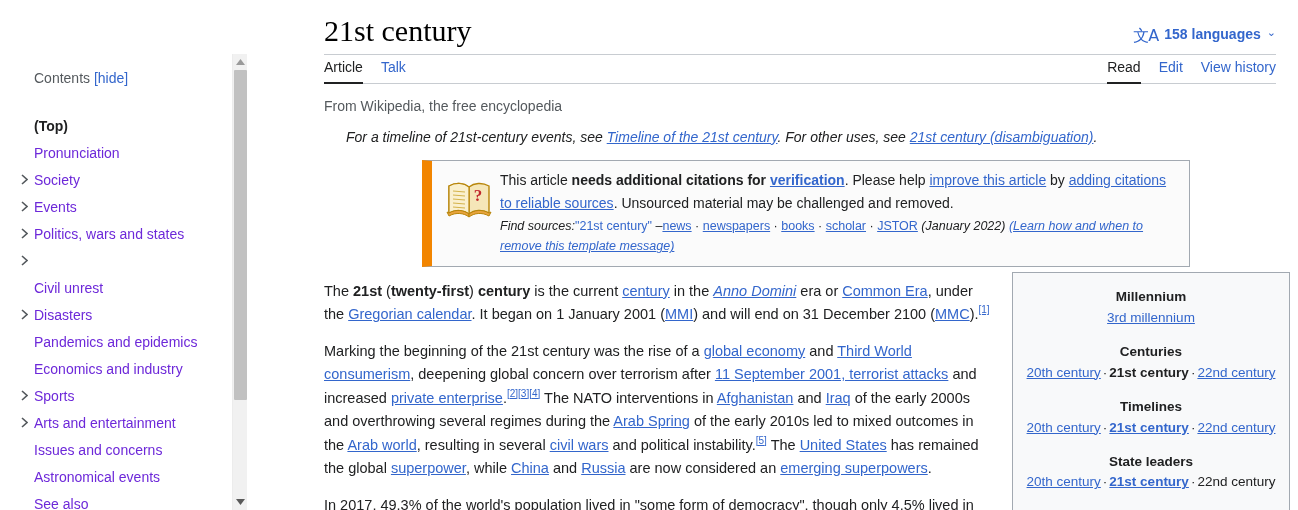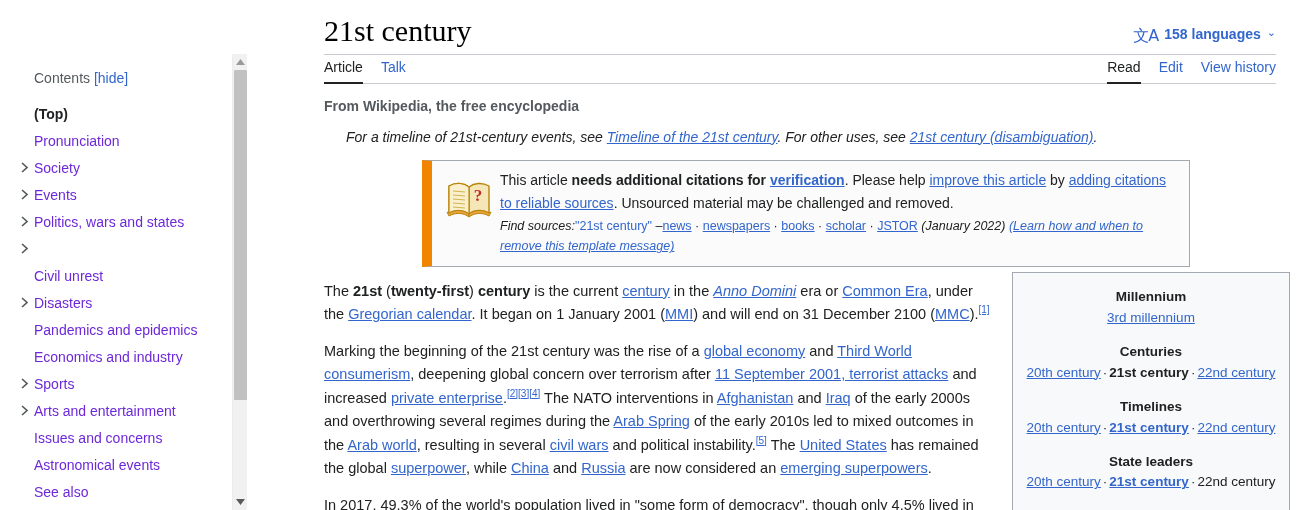--- a/index.html
+++ b/index.html
@@ -22,21 +22,21 @@
     overflow: hidden;
   }
   #toc-inner {
     position: absolute; left: 0; top: 0;
     width: 232px; padding: 70px 0 0 0;
   }
   .toc-head {
     padding-left: 34px;
     font-size: 14px;
     color: #54595d;
-    margin-bottom: 14px;
+    margin-bottom: 26px;
     white-space: nowrap;
   }
   .toc-head .hide-link { color: #3366cc; }
   .toc-list { list-style: none; margin: 0; padding: 0; }
   .toc-row {
     position: relative;
     display: flex;
     align-items: center;
     min-height: 27px;
     padding-left: 14px;
@@ -139,21 +139,20 @@
     margin-bottom: -1px;
     white-space: nowrap;
   }
   .tab.selected { color: #202122; border-bottom-color: #202122; }
 
   
   #site-sub {
     font-size: 14px;
     color: #54595d;
     margin: 14px 0 0 0;
-    font-weight: bold;
   }
 
   .hatnote {
     font-size: 14px;
     font-style: italic;
     color: #202122;
     margin: 12px 0 0 22px;
     line-height: 1.6;
   }
 

